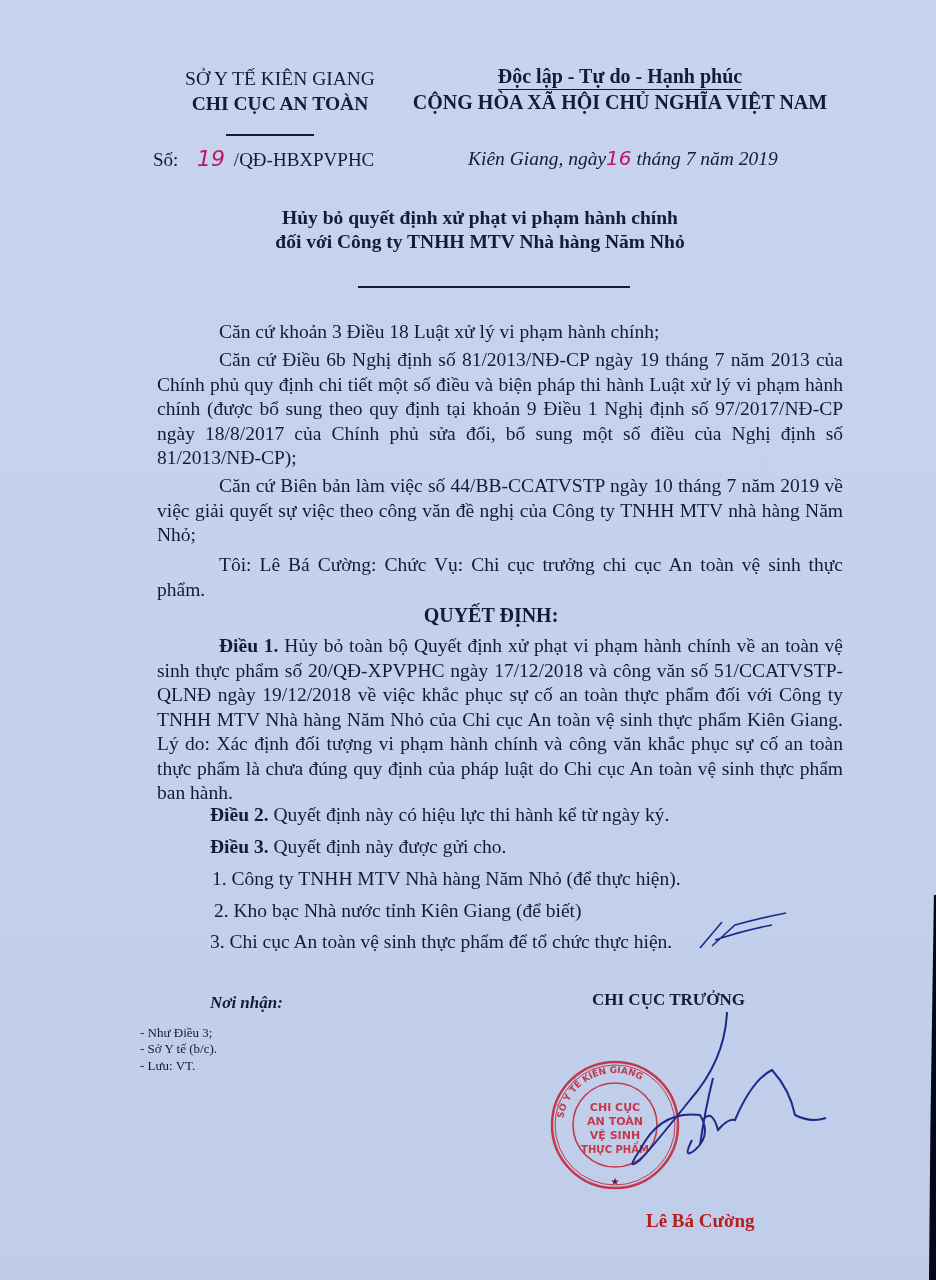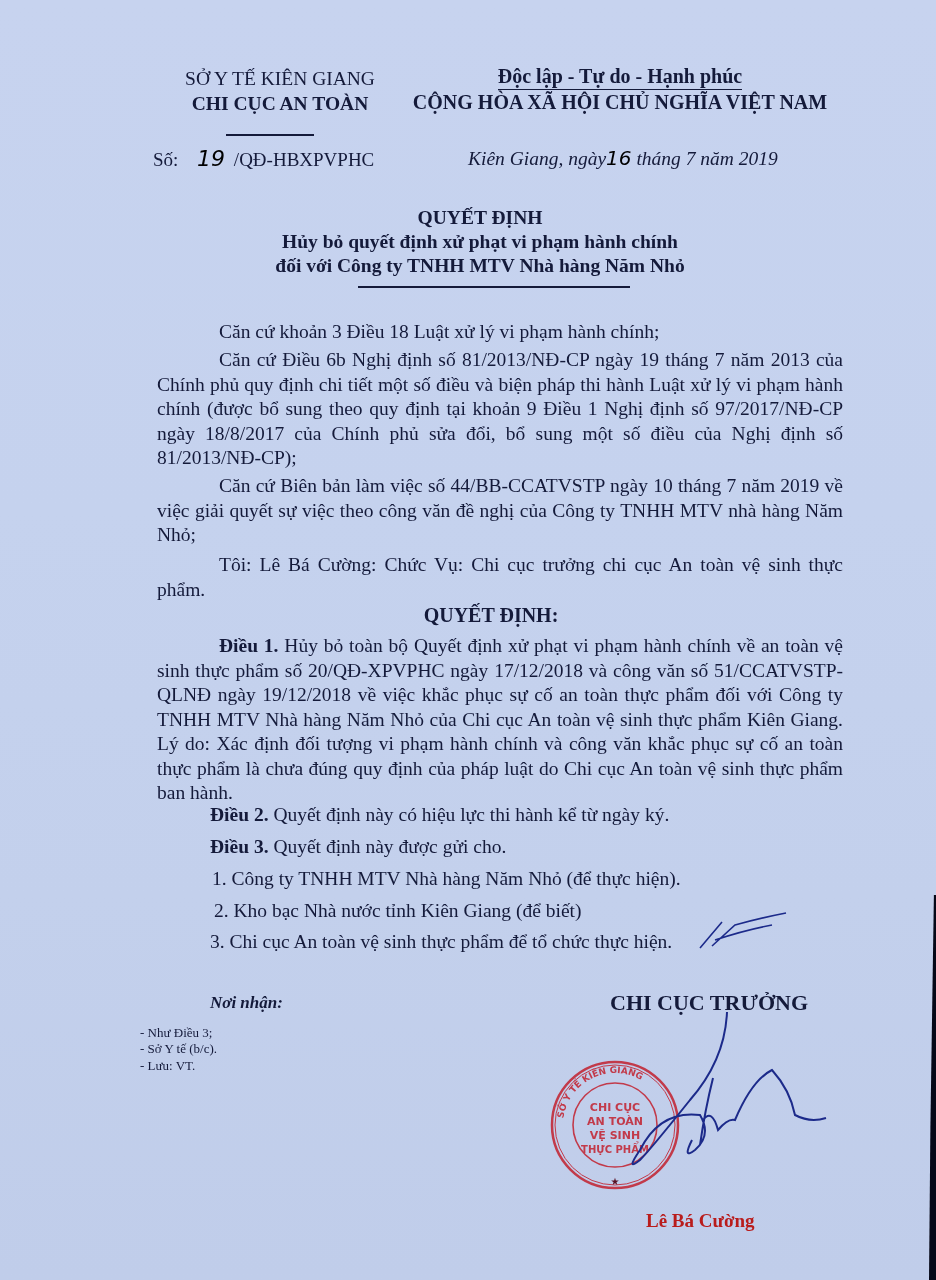--- a/index.html
+++ b/index.html
@@ -15,39 +15,39 @@
   }
   .edge {
     position: absolute; right: 0; top: 895px; width: 7px; height: 385px;
     background: #050818;
     clip-path: polygon(70% 0, 100% 0, 100% 100%, 0 100%, 20% 60%);
   }
   .abs { position: absolute; white-space: nowrap; }
   .center { text-align: center; }
   .b { font-weight: bold; }
   .i { font-style: italic; }
-  .hand { font-family: "DejaVu Sans", sans-serif; font-style: italic; font-size: 22px; color: #000000; }
+  .hand { font-family: "DejaVu Sans", sans-serif; font-style: italic; font-size: 22px; color: #be185d; }
 
   .hdr-left { left: 140px; top: 66px; width: 280px; font-size: 19.5px; line-height: 25px; }
   .hdr-right { left: 405px; top: 64px; width: 430px; font-size: 20px; line-height: 25px; }
   .hdr-right .motto { text-decoration: none; border-bottom: 1.5px solid #141a3a; padding-bottom: 0px; display: inline-block; }
   .short-line { position: absolute; height: 1.5px; background: #141a3a; }
 
   .so { left: 153px; top: 146px; font-size: 19px; }
   .date { left: 468px; top: 146px; font-size: 19.5px; }
 
   .title-block { left: 190px; top: 206px; width: 580px; font-size: 19.5px; line-height: 24px; }
   .para { position: absolute; left: 157px; width: 686px; font-size: 19.5px; line-height: 24.5px; text-align: justify; }
   .indent { text-indent: 62px; }
   .line { position: absolute; font-size: 19.5px; white-space: nowrap; }
 
   .recip { left: 140px; top: 995px; font-size: 13px; line-height: 16.5px; }
   .recip .h { font-size: 17px; font-weight: bold; font-style: italic; margin-left: 70px; margin-bottom: 13px; }
 
-  .sig-title { left: 610px; top: 990px; font-size: 22px; font-weight: bold; }
+  .sig-title { left: 592px; top: 990px; font-size: 17px; font-weight: bold; }
   .sig-name { left: 646px; top: 1210px; font-size: 19px; font-weight: bold; color: #b91c1c; }
 
   .stamp { position: absolute; left: 549px; top: 1059px; width: 132px; height: 132px; }
   .sig { position: absolute; left: 0; top: 0; width: 936px; height: 1280px; pointer-events: none; }
 </style>
 </head>
 <body>
 
 <div class="paper"></div>
 <div class="edge"></div>
@@ -68,21 +68,20 @@
   <span class="hand" style="margin-left:14px;">19</span>
   <span style="margin-left:4px;">/QĐ-HBXPVPHC</span>
 </div>
 
 <div class="abs date i">
   <span>Kiên Giang, ngày</span><span class="hand" style="font-size:20px;">16</span>
   <span>tháng 7  năm 2019</span>
 </div>
 
 <div class="abs title-block center b">
-  <div>QUYẾT ĐỊNH</div>
   <div>Hủy bỏ quyết định xử phạt vi phạm hành chính</div>
   <div>đối với Công ty TNHH MTV Nhà hàng Năm Nhỏ</div>
 </div>
 <div class="short-line" style="left:358px; top:286px; width:272px;"></div>
 
 <div class="para indent" style="top:320px;">Căn cứ khoản 3 Điều 18 Luật xử lý vi phạm hành chính;</div>
 <div class="para indent" style="top:348px;">Căn cứ Điều 6b Nghị định số 81/2013/NĐ-CP ngày 19 tháng 7 năm 2013 của Chính phủ quy định chi tiết một số điều và biện pháp thi hành Luật xử lý vi phạm hành chính (được bổ sung theo quy định tại khoản 9 Điều 1 Nghị định số 97/2017/NĐ-CP ngày 18/8/2017 của Chính phủ sửa đổi, bổ sung một số điều của Nghị định số 81/2013/NĐ-CP);</div>
 <div class="para indent" style="top:474px;">Căn cứ Biên bản làm việc số 44/BB-CCATVSTP ngày 10 tháng 7 năm 2019 về việc giải quyết sự việc theo công văn đề nghị của Công ty TNHH MTV nhà hàng Năm Nhỏ;</div>
 <div class="para indent" style="top:553px;">Tôi: Lê Bá Cường: Chức Vụ: Chi cục trưởng chi cục An toàn vệ sinh thực phẩm.</div>
 

